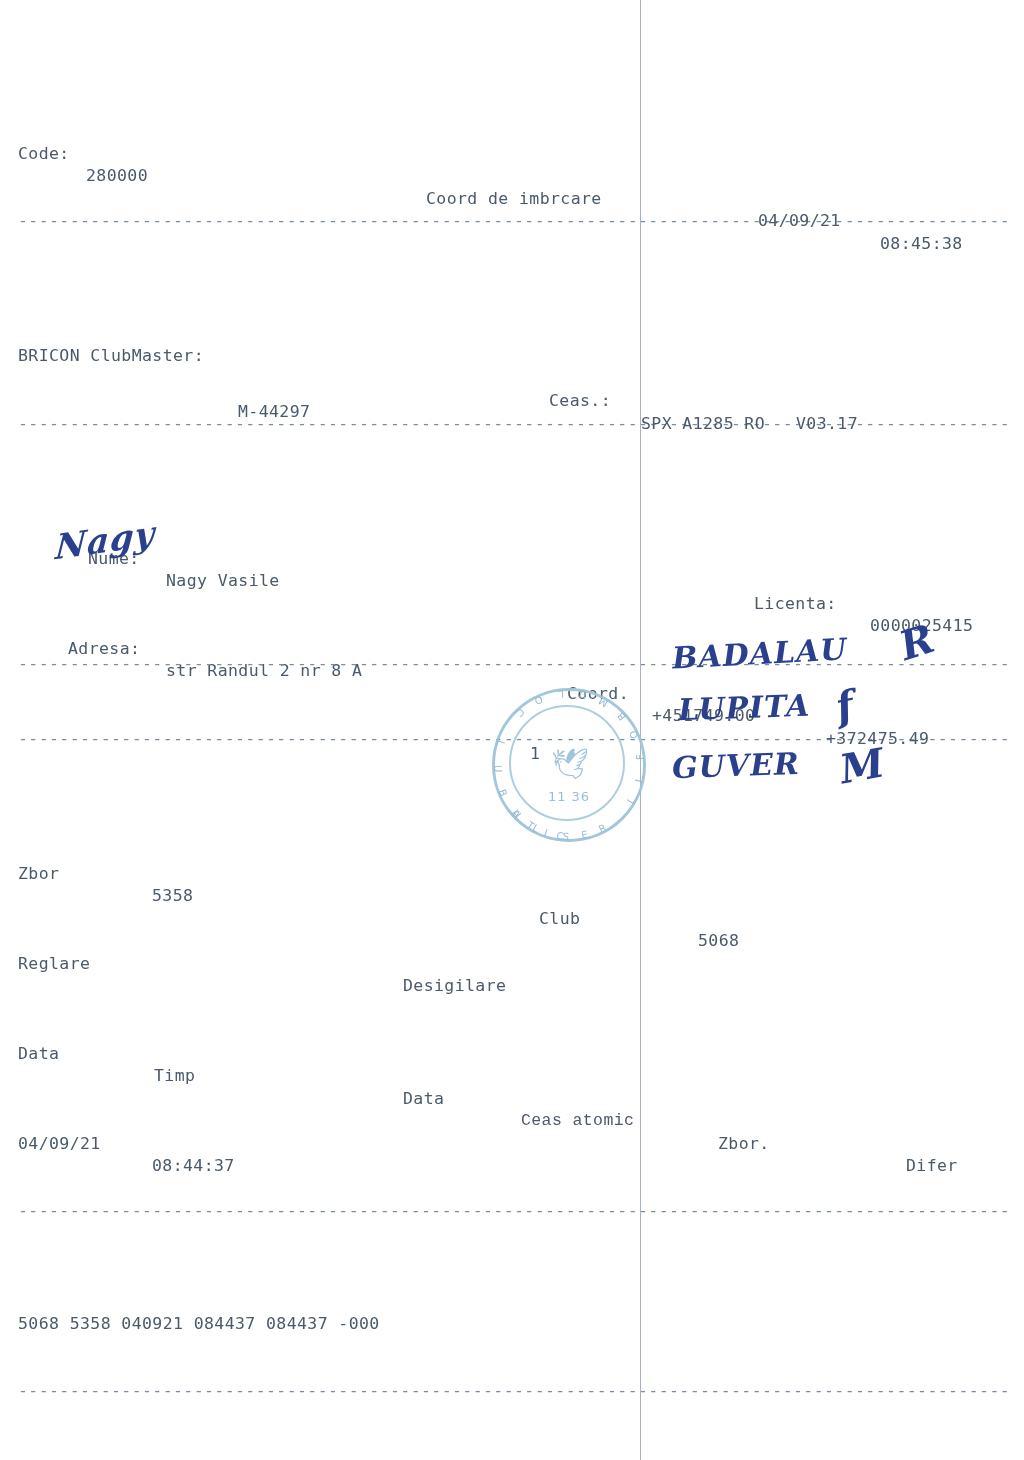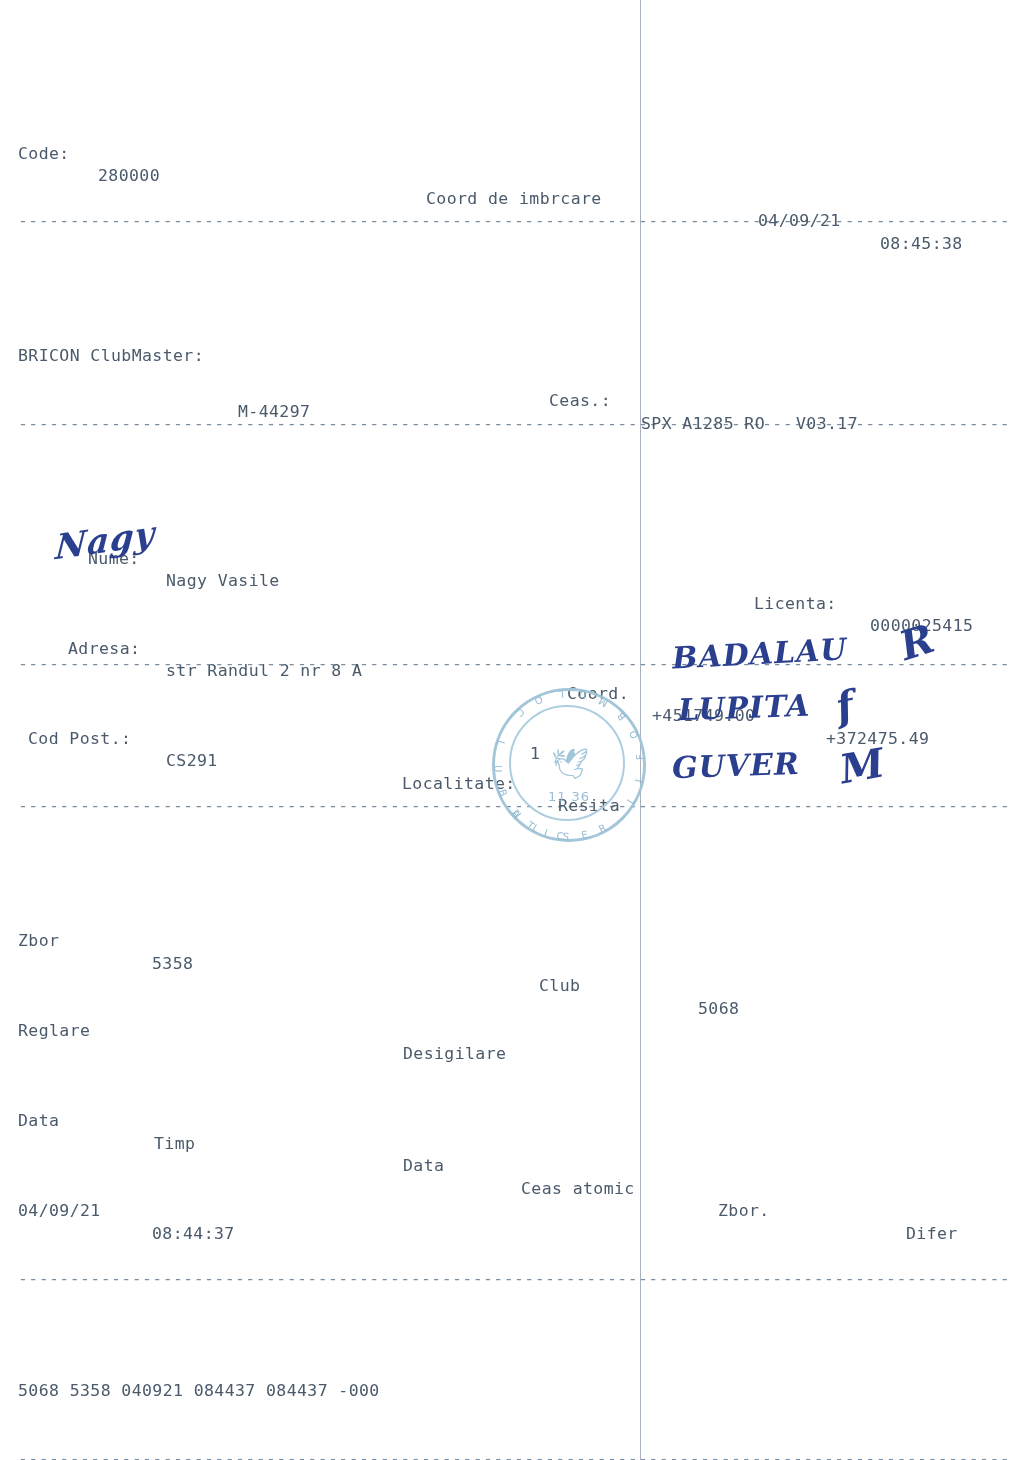--- a/index.html
+++ b/index.html
@@ -154,21 +154,21 @@
 
 <div class="sheet">
 
   <div class="fold-line"></div>
 
   <div class="doc">
 
     
     <div class="row">
       <span class="abs" style="left:0px;">Code:</span>
-      <span class="abs" style="left:80px;">280000</span>
+      <span class="abs" style="left:68px;">280000</span>
       <span class="abs" style="left:408px;">Coord de imbrcare</span>
       <span class="abs" style="left:740px;">04/09/21</span>
       <span class="abs" style="left:862px;">08:45:38</span>
     </div>
 
     <div class="rule">------------------------------------------------------------------------------------------------</div>
 
     
     <div class="row">
       <span class="abs" style="left:0px;">BRICON ClubMaster:</span>
@@ -188,47 +188,41 @@
     </div>
 
     <div class="row">
       <span class="abs" style="left:50px;">Adresa:</span>
       <span class="abs" style="left:148px;">str Randul 2 nr 8 A</span>
       <span class="abs" style="left:549px;">Coord.</span>
       <span class="abs" style="left:634px;">+451749.00</span>
       <span class="abs" style="left:808px;">+372475.49</span>
     </div>
 
-    <div class="row">
-      <span class="abs" style="left:10px;">Cod Post.:</span>
-      <span class="abs" style="left:148px;">CS291</span>
-      <span class="abs" style="left:384px;">Localitate:</span>
-      <span class="abs" style="left:540px;">Resita</span>
-    </div>
 
     <div class="rule">------------------------------------------------------------------------------------------------</div>
 
     
     <div class="row">
       <span class="abs" style="left:0px;">Zbor</span>
       <span class="abs" style="left:134px;">5358</span>
       <span class="abs" style="left:521px;">Club</span>
       <span class="abs" style="left:640px;margin-left:40px;">5068</span>
     </div>
 
     <div class="row">
       <span class="abs" style="left:0px;">Reglare</span>
       <span class="abs" style="left:385px;">Desigilare</span>
     </div>
 
     <div class="row">
       <span class="abs" style="left:0px;">Data</span>
       <span class="abs" style="left:136px;">Timp</span>
       <span class="abs" style="left:385px;">Data</span>
-      <span class="abs" style="left:503px;">Ceas atomic</span>
+      <span class="abs" style="left:503px;font-family:Liberation Mono, monospace;">Ceas atomic</span>
       <span class="abs" style="left:700px;">Zbor.</span>
       <span class="abs" style="left:888px;">Difer</span>
     </div>
 
     <div class="row">
       <span class="abs" style="left:0px;">04/09/21</span>
       <span class="abs" style="left:134px;">08:44:37</span>
     </div>
 
     <div class="rule">------------------------------------------------------------------------------------------------</div>

